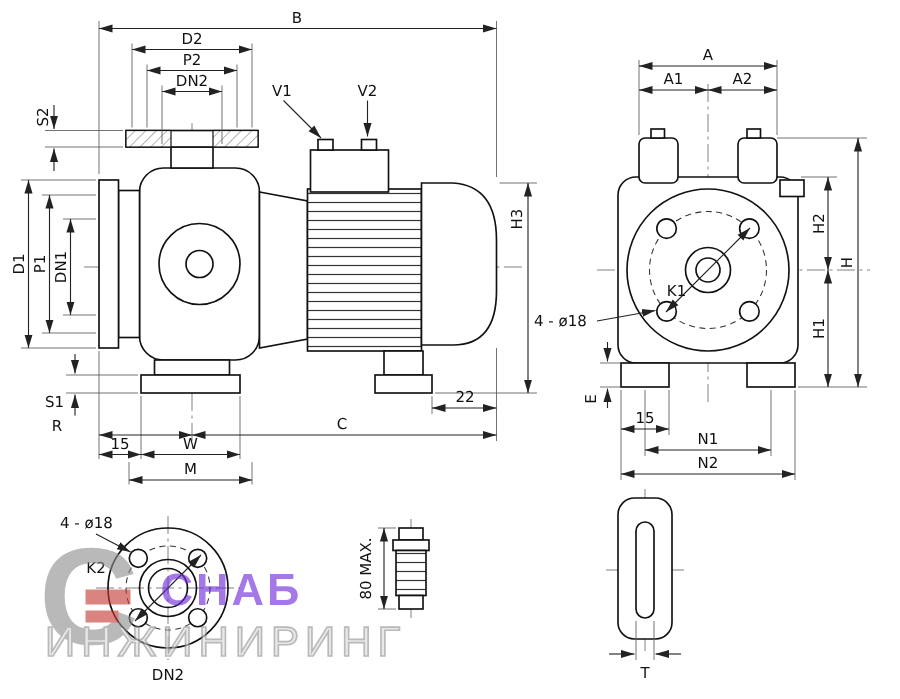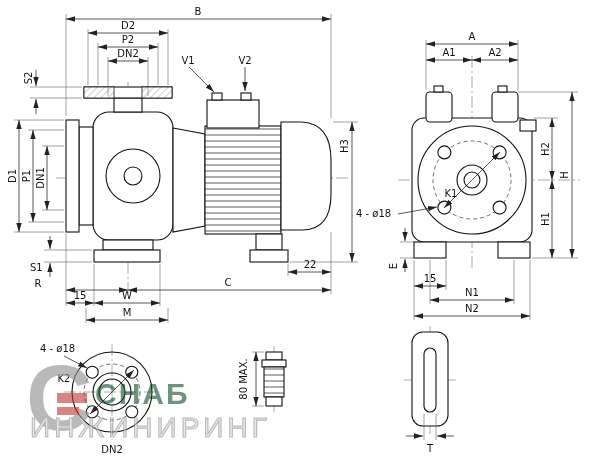--- a/index.html
+++ b/index.html
@@ -11,21 +11,21 @@
   .edgef{fill:#fff;stroke:#111;stroke-width:1.1;}
   .ext{stroke:#555;stroke-width:0.55;}
   .dim{stroke:#222;stroke-width:0.75;fill:none;}
   .cl{stroke:#666;stroke-width:0.55;stroke-dasharray:12 3 2 3;fill:none;}
   .bc{fill:none;stroke:#333;stroke-width:0.7;stroke-dasharray:4 3;}
   .watermark{position:absolute;left:0;top:0;width:600px;height:466px;pointer-events:none;
              opacity:.62;z-index:5;font-family:"Liberation Sans","DejaVu Sans",sans-serif;}
   .wm-letter{position:absolute;left:26px;top:352px;font-size:92px;line-height:1;font-weight:700;color:#8f8f8f;}
   .wm-pipe1{position:absolute;left:57px;top:393px;width:30px;height:10px;background:#c23a33;}
   .wm-pipe2{position:absolute;left:57px;top:407px;width:22px;height:8px;background:#c23a33;}
-  .wm-name{position:absolute;left:95px;top:377px;font-size:30px;font-weight:700;letter-spacing:2px;color:#14532d;}
+  .wm-name{position:absolute;left:107px;top:377px;font-size:30px;font-weight:700;letter-spacing:2px;color:#6d28d9;}
   .wm-caption{position:absolute;left:30px;top:412px;font-size:28px;font-weight:400;letter-spacing:4px;
               color:#dddddd;-webkit-text-stroke:1.1px #8f8f8f;white-space:nowrap;}
 </style>
 </head>
 <body>
 
 <div class="canvas">
 
 <svg width="600" height="466" viewBox="0 0 600 466">
   <defs>

